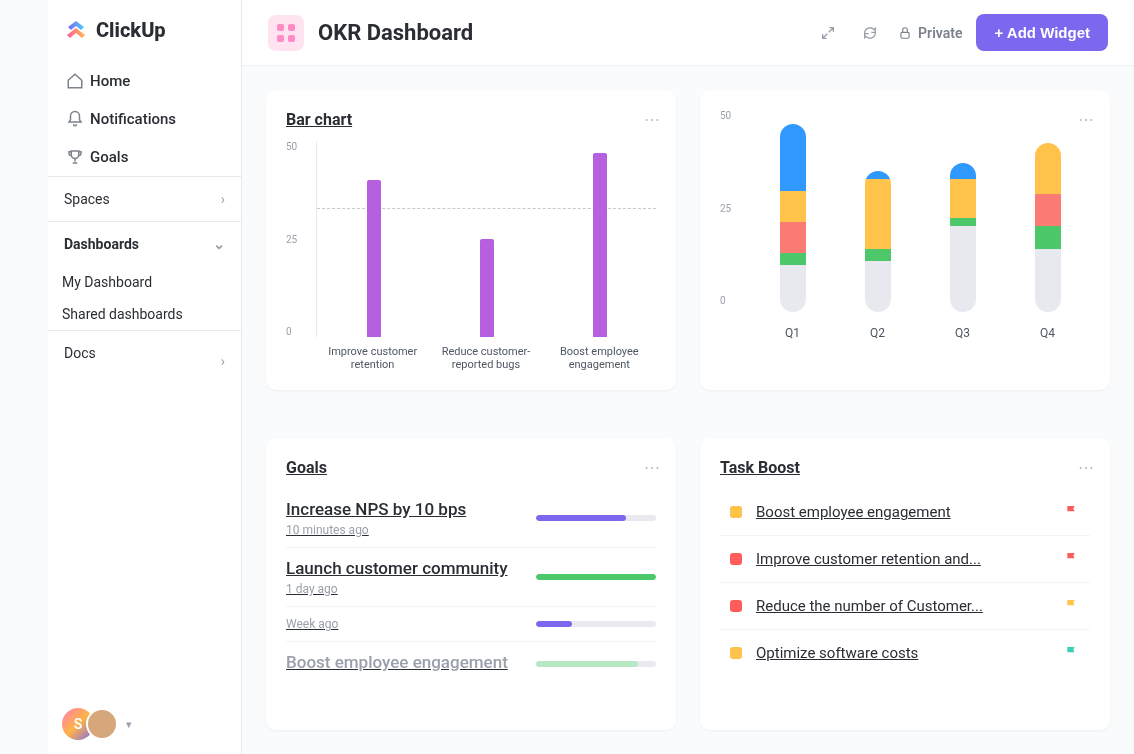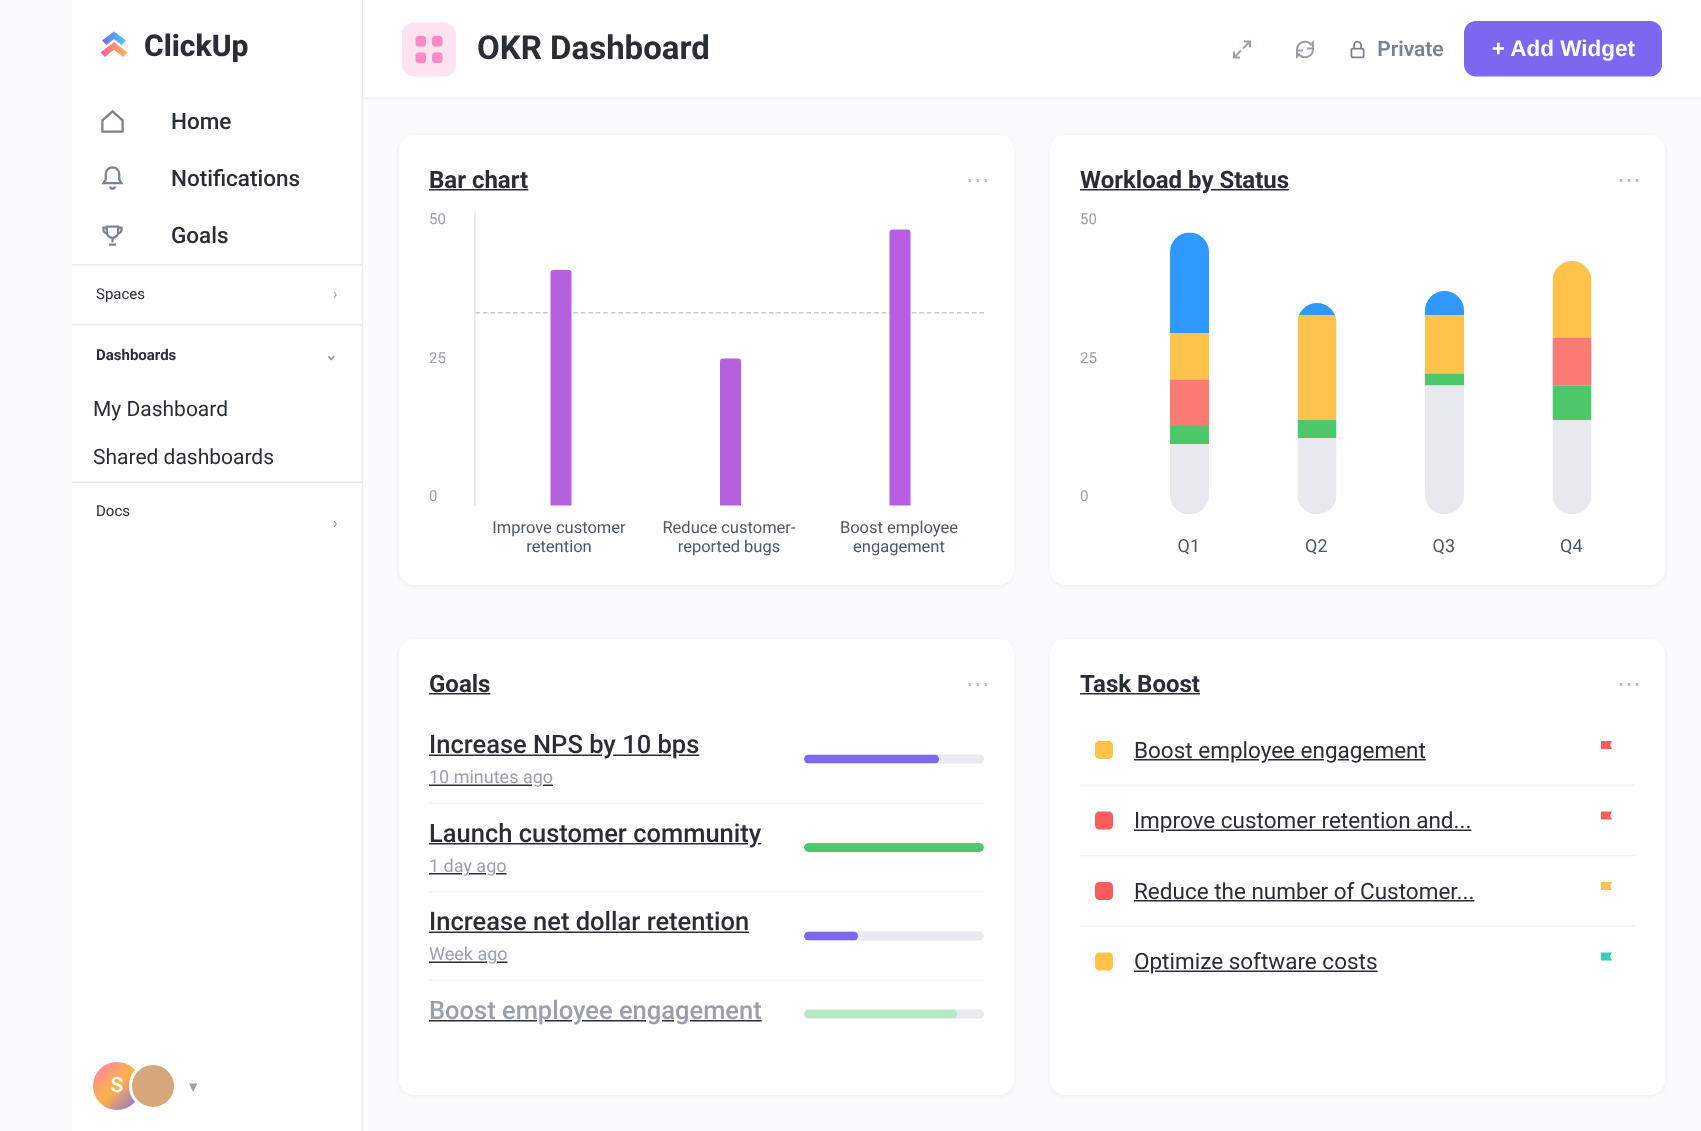--- a/index.html
+++ b/index.html
@@ -3,24 +3,24 @@
 <meta charset="utf-8">
 <style>
 * { box-sizing: border-box; margin: 0; padding: 0; }
 body { font-family: -apple-system, BlinkMacSystemFont, "Segoe UI", Roboto, sans-serif; background: #fafbfc; width: 1134px; height: 754px; overflow: hidden; color: #2a2e34; }
 .app { display: flex; height: 100%; }
 .sidebar { width: 222px; background: #fff; border-right: 1px solid #e8eaed; display: flex; flex-direction: column; position: relative; margin-left: 48px; }
 .logo { display: flex; align-items: center; gap: 8px; padding: 18px 16px 12px 16px; }
 .logo-mark { width: 24px; height: 24px; }
 .logo-text { font-weight: 800; font-size: 20px; color: #2a2e34; }
 .nav { display: flex; flex-direction: column; padding-top: 8px; }
-.nav-item { display: flex; align-items: center; gap: 30px; padding: 10px 18px; cursor: pointer; color: #2a2e34; font-size: 15px; font-weight: 500; }
+.nav-item { display: flex; align-items: center; gap: 6px; padding: 10px 18px; cursor: pointer; color: #2a2e34; font-size: 15px; font-weight: 500; }
 .nav-item svg { width: 18px; height: 18px; color: #7c828d; }
 .nav-section { border-top: 1px solid #e8eaed; }
-.nav-section-head { display: flex; align-items: center; justify-content: space-between; padding: 14px 16px; font-size: 10px; cursor: pointer; }
+.nav-section-head { display: flex; align-items: center; justify-content: space-between; padding: 14px 16px; font-size: 14px; cursor: pointer; }
 .nav-section-head.bold { font-weight: 700; gap: 13px; }
 .nav-section-sub { padding: 8px 14px; font-size: 14px; color: #2a2e34; cursor: pointer; }
 .chev { color: #9aa0ab; }
 .user-area { position: absolute; bottom: 14px; left: 14px; display: flex; align-items: center; gap: -6px; }
 .avatar { width: 32px; height: 32px; border-radius: 50%; display: flex; align-items: center; justify-content: center; color: #fff; font-weight: 600; font-size: 14px; }
 .avatar.a1 { background: linear-gradient(135deg,#ff7eb3,#ffb347,#7b68ee); }
 .avatar.a2 { background: #d6a77a; margin-left: -8px; border: 2px solid #fff; }
 .caret-sm { margin-left: 8px; color: #9aa0ab; font-size: 11px; }
 .main { flex: 1; display: flex; flex-direction: column; }
 .header { display: flex; align-items: center; padding: 14px 26px; background: #fff; border-bottom: 1px solid #f0f1f3; gap: 14px; }
@@ -188,21 +188,20 @@
             </div>
             <div class="x-labels">
               <span>Improve customer retention</span>
               <span>Reduce customer-reported bugs</span>
               <span>Boost employee engagement</span>
             </div>
           </div>
       </div>
 
       <div class="widget" style="height:300px;">
-        <div class="widget-title">Workload by Status</div>
         <div class="widget-menu">⋯</div>
         <div class="chart" id="stack-chart">
             <div class="y-axis">
               <span>50</span>
               <span>25</span>
               <span>0</span>
             </div>
             <div class="stack-plot">
               <div class="stacks">
                 <div class="stack">
@@ -258,21 +257,20 @@
               <div class="goal-info">
                 <div class="goal-name">Launch customer community</div>
                 <div class="goal-time">1 day ago</div>
               </div>
               <div class="goal-bar">
                 <div class="goal-fill" style="width:100%;background:#4cc86a"></div>
               </div>
             </div>
             <div class="goal">
               <div class="goal-info">
-                <div class="goal-name">Increase net dollar retention</div>
                 <div class="goal-time">Week ago</div>
               </div>
               <div class="goal-bar">
                 <div class="goal-fill" style="width:30%;background:#7b68ee"></div>
               </div>
             </div>
             <div class="goal">
               <div class="goal-info">
                 <div class="goal-name muted">Boost employee engagement</div>
                 <div class="goal-time"></div>

